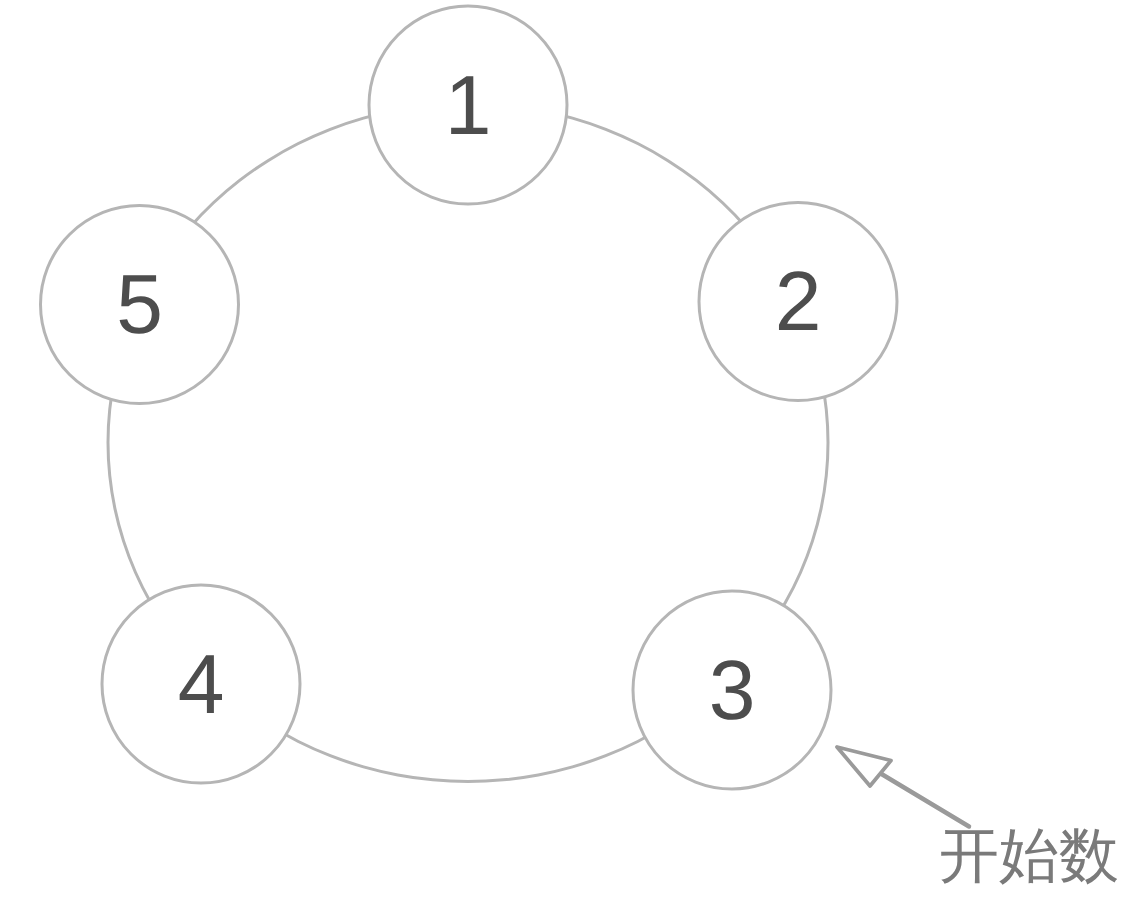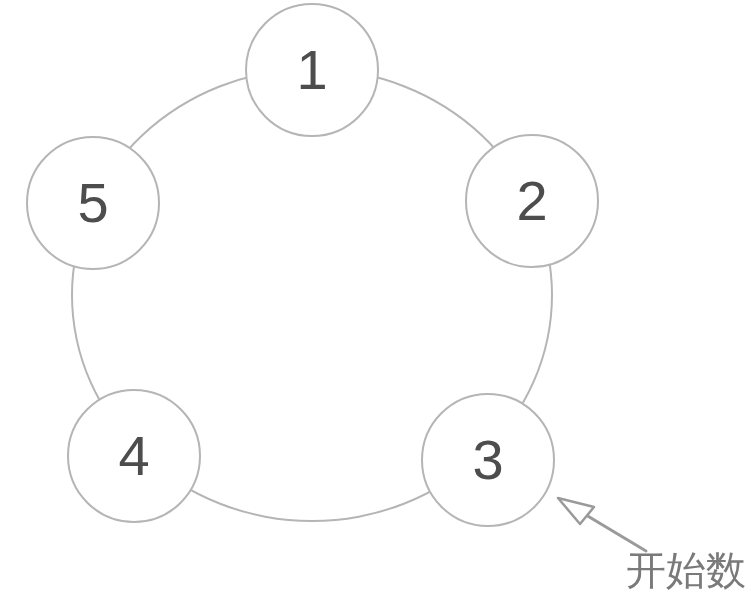--- a/index.html
+++ b/index.html
@@ -56,21 +56,21 @@
     width:751px;height:603px;
     pointer-events:none;
   }
   .annotation{
     position:absolute;
     left:626px;top:551px;
     font-size:40px;
     line-height:1;
     color:var(--annotation);
     white-space:nowrap;
-    font-family:Liberation Serif, serif;
+    font-family:Liberation Sans, sans-serif;
     text-align:right;
   }
 </style>
 </head>
 <body>
 
 <div class="stage">
 
   <div class="ring"></div>
 

